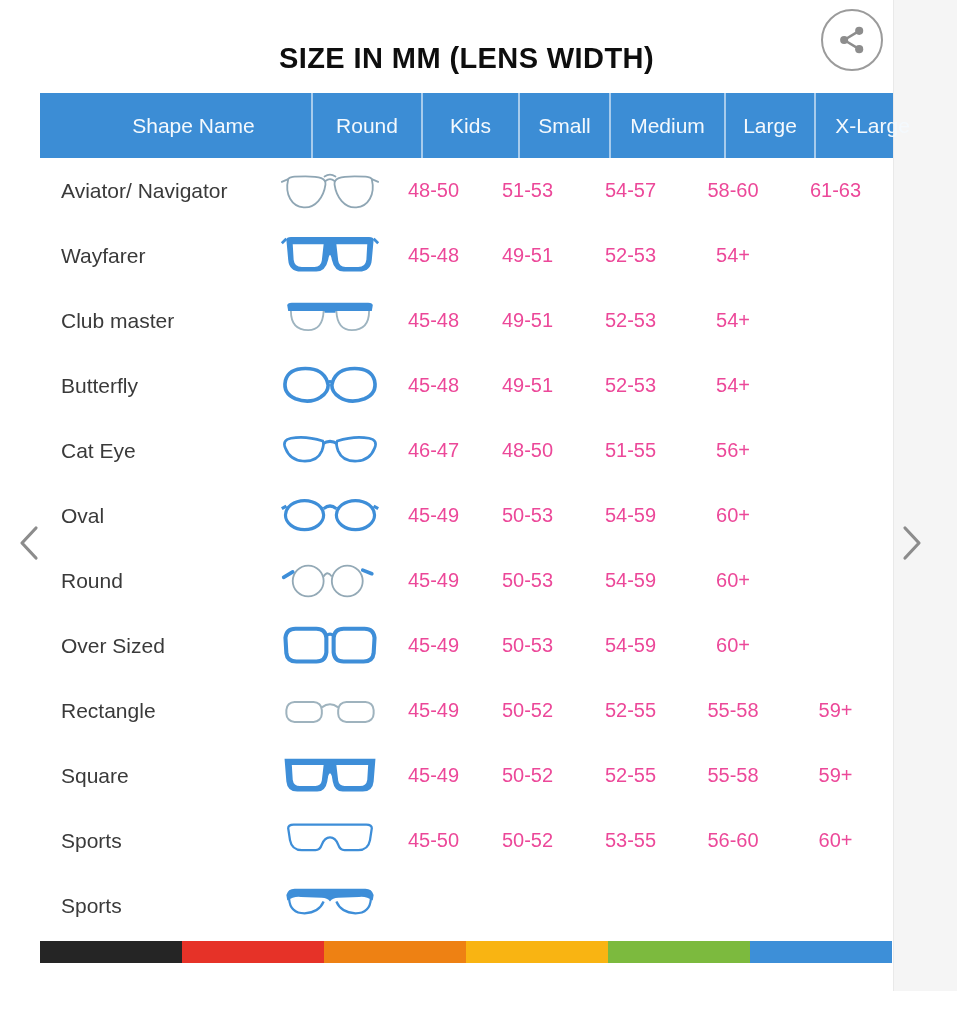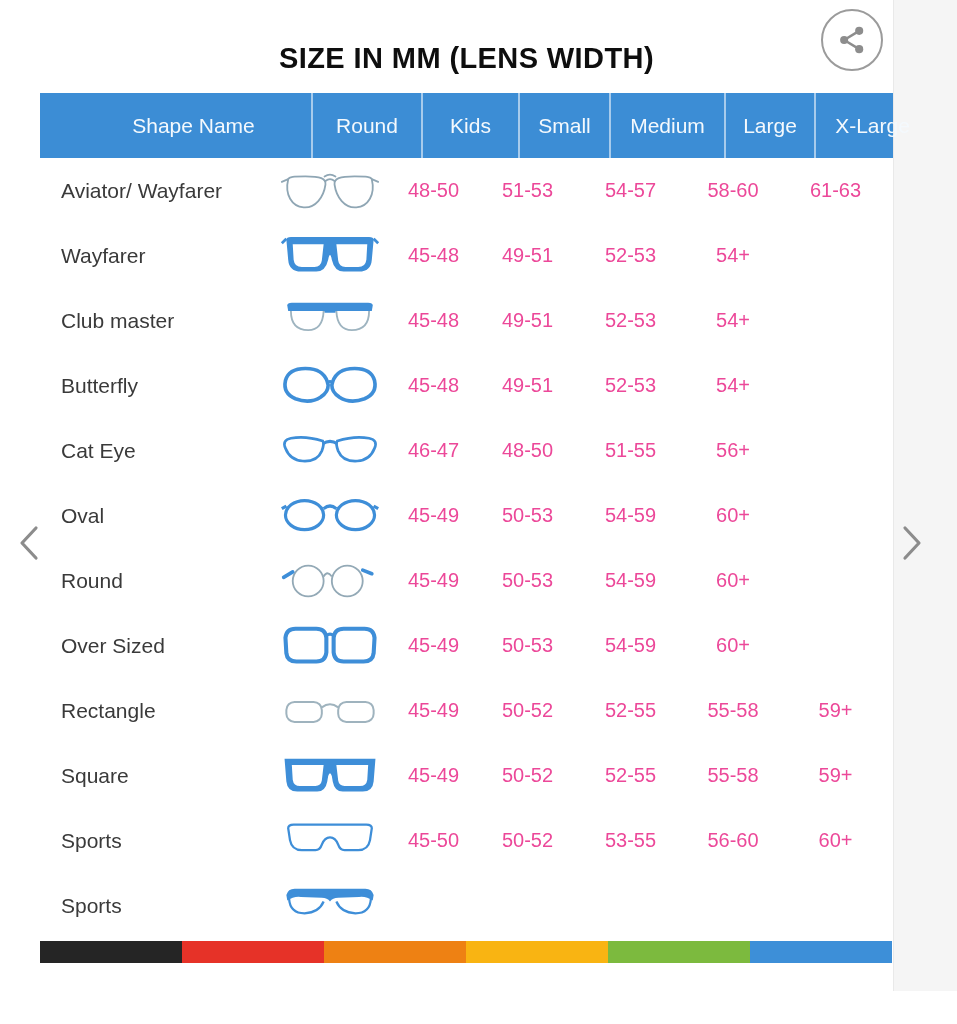--- a/index.html
+++ b/index.html
@@ -55,21 +55,21 @@
         <div class="h-cell">Shape Name</div>
         <div class="h-cell">Round</div>
         <div class="h-cell">Kids</div>
         <div class="h-cell">Small</div>
         <div class="h-cell">Medium</div>
         <div class="h-cell">Large</div>
         <div class="h-cell">X-Large</div>
       </div>
     <div class="t-body" id="tbody">
         <div class="t-row">
-          <div class="cell-name">Aviator/ Wayfarer</div>
+          <div class="cell-name">Aviator/ Navigator</div>
           <div class="cell-icon">
             <svg viewBox="0 0 110 52" width="100" height="48">
               <g fill="none" stroke="#8fa6b4" stroke-width="2" stroke-linecap="round">
                 <path d="M9 13 C5 30 13 43 26 44 C39 45 48 33 50 19 C51 12 44 10 28 10 C15 10 10 10 9 13 Z"></path>
                 <path d="M101 13 C105 30 97 43 84 44 C71 45 62 33 60 19 C59 12 66 10 82 10 C95 10 100 10 101 13 Z"></path>
                 <path d="M50 15 Q55 11 60 15"></path>
                 <path d="M49 10 Q55 6 61 10"></path>
                 <path d="M2 16 L9 13 M108 16 L101 13"></path>
               </g>
             </svg>

